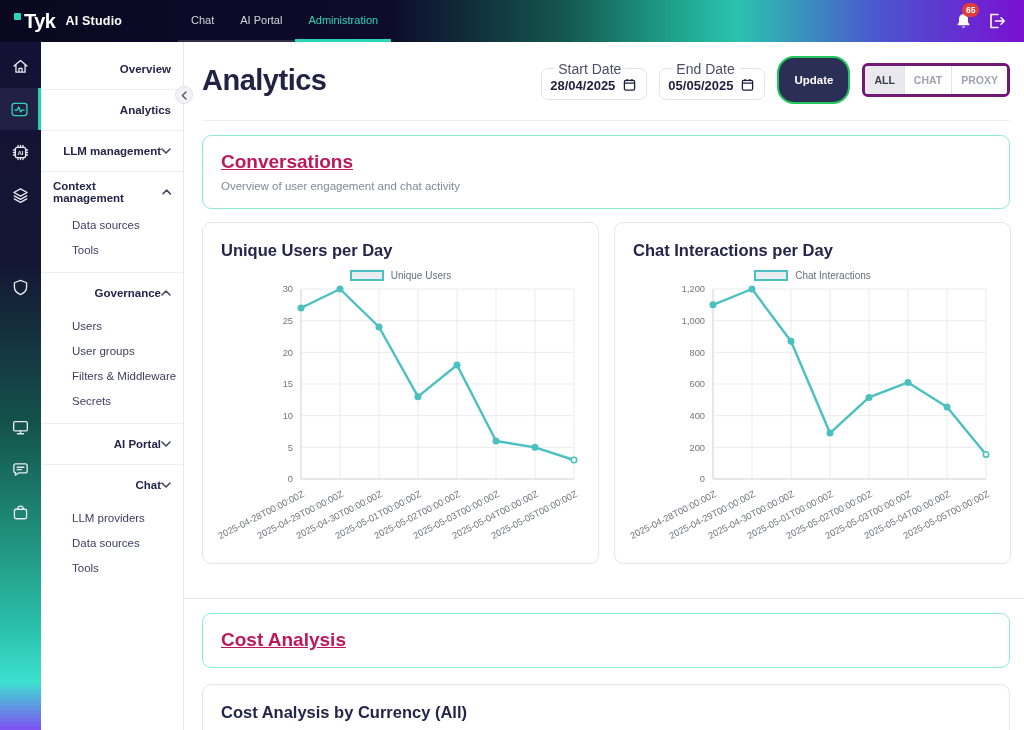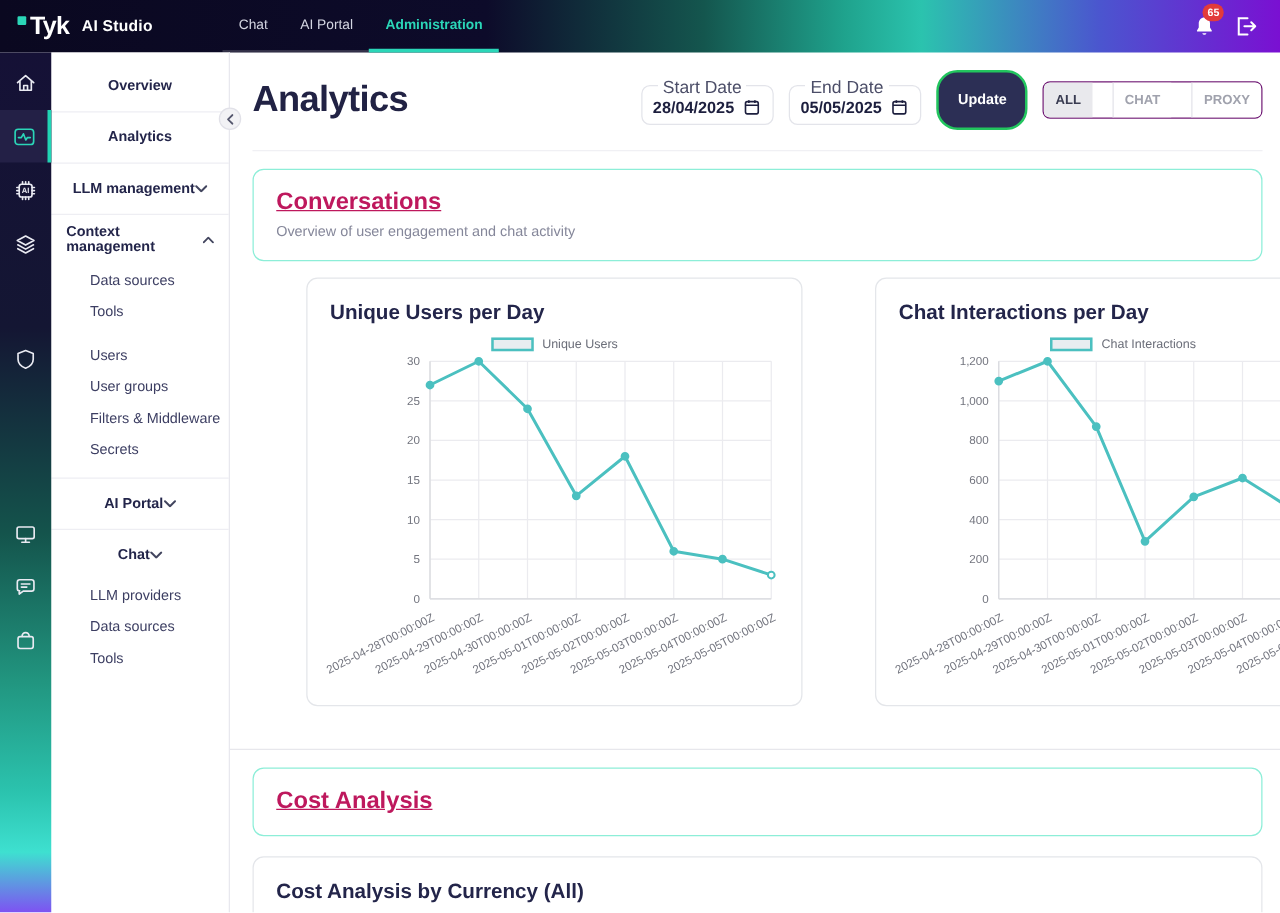--- a/index.html
+++ b/index.html
@@ -9,77 +9,77 @@
   
   .topbar { height:42px; display:flex; align-items:stretch;
     background:linear-gradient(90deg,#0a0820 0%,#0d0b2a 38%,#14564e 55%,#1fa38d 66%,#2bc3ae 72%,#4b55cf 86%,#7a10d2 100%); }
   .logo { display:flex; align-items:center; padding-left:14px; width:178px; cursor:pointer; }
   .logo-dot { width:7px; height:7px; background:#2bd6b8; border-radius:1px; margin-right:3px; margin-top:-10px; }
   .logo-tyk { color:#fff; font-size:20px; font-weight:700; letter-spacing:-0.5px; }
   .logo-sub { color:#fff; font-size:12.5px; font-weight:600; margin-left:10px; letter-spacing:0.2px; }
   .tabs { display:flex; align-items:stretch; border-bottom:2px solid rgba(255,255,255,0.16); }
   .tab { display:flex; align-items:center; padding:0 13px; font-size:11px; color:#d4d6e2;
     border-bottom:3px solid transparent; margin-bottom:-2px; cursor:pointer; }
-  .tab.active { color:#2bd6b8; font-weight:700; border-bottom-color:#2bd6b8; }
+  .tab.active { color:#2bd6b8; font-weight:400; border-bottom-color:#2bd6b8; }
   .top-actions { margin-left:auto; display:flex; align-items:center; gap:16px; padding-right:18px; }
   .bell-wrap { position:relative; cursor:pointer; }
   .badge { position:absolute; top:-9px; left:7px; background:#e23b3b; color:#fff; font-size:8.5px;
     font-weight:700; border-radius:8px; padding:2px 4px; min-width:16px; text-align:center; }
   .icon-btn { cursor:pointer; display:flex; align-items:center; }
 
   
   .shell { display:flex; height:688px; position:relative; }
 
   
   .rail { width:41px; flex:none; position:relative;
     background:linear-gradient(180deg,#151136 0%,#141633 32%,#14544c 56%,#21957f 73%,#2bc3ae 86%,#3ee0d0 93%,#7e52f2 100%); }
   .rail-item { position:absolute; left:0; width:41px; height:30px; display:flex; align-items:center;
     justify-content:center; cursor:pointer; }
   .rail-item.active { height:42px; background:#232046; border-right:3px solid #21d4b4; }
   .rail-item svg { stroke:#e9eaf2; fill:none; stroke-width:1.4; stroke-linecap:round; stroke-linejoin:round; }
   .rail-item.active svg { stroke:#2bd6b8; }
 
   
   .sidebar { width:143px; flex:none; background:#fff; border-right:1px solid #e8e8ee; padding-top:6px; }
-  .side-item { height:41px; display:flex; align-items:center; justify-content:center;
+  .side-item { height:41px; display:flex; align-items:center; justify-content:flex-end;
     padding:0 12px; font-size:11.5px; font-weight:600; color:#23254a; cursor:pointer; }
   .side-item.sep { border-top:1px solid #eeeef3; }
   .side-item.active { font-weight:800; }
   .side-sub { height:25px; display:flex; align-items:center; padding:0 0 0 18px; font-size:11.5px;
     color:#3c3e62; cursor:pointer; }
   .side-group-pad { padding-bottom:10px;margin-left:13px; }
   .chev { stroke:#43465f; fill:none; stroke-width:1.6; stroke-linecap:round; stroke-linejoin:round; }
   .chev.up { transform:rotate(180deg); }
   .collapse-btn { position:absolute; left:175px; top:44px; width:18px; height:18px; border-radius:50%;
     background:#f2f2f5; border:1px solid #e1e1e8; display:flex; align-items:center; justify-content:center;
     cursor:pointer; z-index:6; }
 
   
   .main { flex:1; padding:0 14px 0 18px; overflow:hidden; }
   .main-header { display:flex; align-items:center; margin-top:14px; padding-bottom:16px;
     border-bottom:1px solid #f0f0f4; }
   .page-title { font-size:29px; font-weight:800; color:#212244; letter-spacing:-0.5px; }
   .controls { margin-left:auto; display:flex; align-items:center; gap:12px; }
   fieldset.datebox { border:1.5px solid #e3e4ea; border-radius:7px; padding:1px 10px 6px 8px; cursor:pointer; }
   fieldset.datebox legend { font-size:14px; color:#4c4e68; padding:0 4px; margin-left:4px; }
-  .dateval { display:flex; align-items:center; gap:8px; font-size:13px; font-weight:700; color:#1d1f3e; }
+  .dateval { display:flex; gap:8px; font-size:13px; font-weight:700; color:#1d1f3e; }
   .btn-update { background:#2c2f55; color:#fff; font-size:11.5px; font-weight:600; padding:16px 15px;
     border:2px solid #22c55e; border-radius:17px; cursor:pointer; }
-  .toggle { display:flex; border:1px solid #701a75; border-radius:6px; overflow:hidden;gap:16px; }
+  .toggle { display:flex; border:3px solid #701a75; border-radius:6px; overflow:hidden; }
   .toggle-cell { padding:8px 9px; font-size:10.5px; font-weight:700; color:#a0a2ad; background:#fff;
     cursor:pointer; border-left:1px solid #e4e4ea; }
   .toggle-cell:first-child { border-left:none; }
   .toggle-cell.active { background:#e9e9ed; color:#3a3c52; }
 
   .section-card { margin-top:14px; border:1px solid #8deed8; border-radius:9px; padding:15px 18px 16px; background:#fff; }
   .section-title { font-size:19px; font-weight:700; color:#be185d;text-decoration:underline; }
   .section-sub { font-size:11.5px; color:#85879a; margin-top:7px; }
 
   .charts-row { display:flex; gap:15px; margin-top:13px; }
-  .chart-card { flex:1; border:1px solid #e4e6ea; border-radius:9px; background:#fff; padding:18px 12px 10px 12px;margin-left:43px; }
+  .chart-card { flex:1; border:1px solid #e4e6ea; border-radius:9px; background:#fff; padding:18px 12px 10px 12px; }
   .chart-title { font-size:16.5px; font-weight:600; color:#23254a; padding-left:6px; }
   .legend-row { display:flex; align-items:center; justify-content:center; gap:7px; margin-top:10px; }
   .legend-box { width:34px; height:11px; background:#e8edf0; border:2px solid #4bc0c0; }
   .legend-label { font-size:10px; color:#6b6e79; }
   .chart-svg text { font-family:"Liberation Sans", sans-serif; font-size:9.3px; fill:#73757f; }
 
   .big-divider { border-top:1px solid #e7e7ec; margin:34px -14px 0 -18px; }
   .partial-card { margin-top:16px; border:1px solid #e4e6ea; border-radius:9px; background:#fff;
     padding:18px 18px 60px; }
 </style>
@@ -182,20 +182,26 @@
       <span>Context management</span>
       <svg class="chev up" width="10" height="6" viewBox="0 0 10 6">
           <path d="M1 1 L5 5 L9 1"></path>
         </svg>
     </div>
     <div class="side-group-pad">
       <div class="side-sub">Data sources</div>
       <div class="side-sub">Tools</div>
     </div>
 
+    <div class="side-item sep">
+      <span>Governance</span>
+      <svg class="chev up" width="10" height="6" viewBox="0 0 10 6">
+          <path d="M1 1 L5 5 L9 1"></path>
+        </svg>
+    </div>
     <div class="side-group-pad">
       <div class="side-sub">Users</div>
       <div class="side-sub">User groups</div>
       <div class="side-sub">Filters &amp; Middleware</div>
       <div class="side-sub">Secrets</div>
     </div>
 
     <div class="side-item sep">
       <span>AI Portal</span>
       <svg class="chev" width="10" height="6" viewBox="0 0 10 6">

